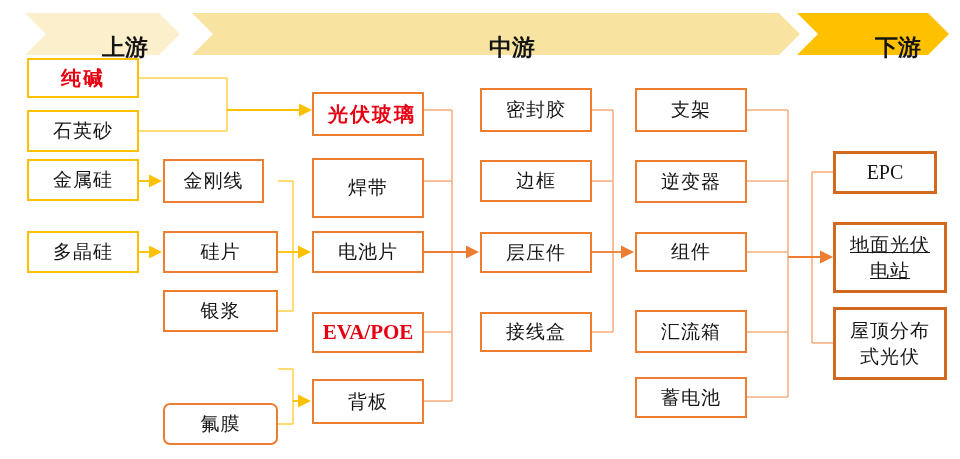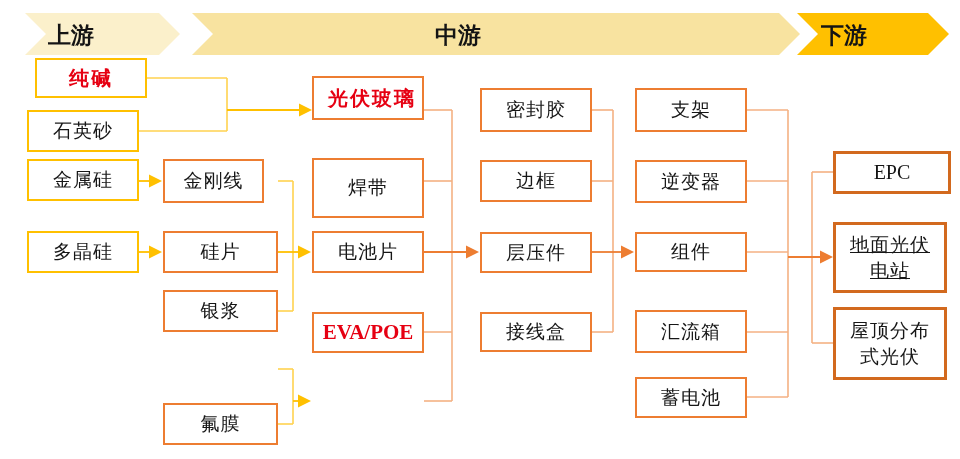--- a/index.html
+++ b/index.html
@@ -2,22 +2,22 @@
 <html><head>
 <meta charset="utf-8">
 <style>
   html,body{margin:0;padding:0;background:#ffffff;}
   #stage{
     position:relative;width:960px;height:459px;background:#ffffff;overflow:hidden;
     font-family:"Liberation Serif",serif;
   }
   #connector-svg{position:absolute;left:0;top:0;width:960px;height:459px;}
   .banner-label{
-    position:absolute;top:20px;width:100px;height:30px;line-height:30px;
-    text-align:left;font-family:"Liberation Sans",sans-serif;
+    position:absolute;top:32px;width:100px;height:30px;line-height:30px;
+    text-align:right;font-family:"Liberation Sans",sans-serif;
     font-weight:bold;font-size:23px;color:#141414;
   }
   .node{
     position:absolute;box-sizing:border-box;background:#ffffff;
     border:2px solid #ED7D31;display:flex;align-items:center;justify-content:center;
     text-align:center;font-size:19px;color:#161616;line-height:1.35;
     letter-spacing:1px;
   }
   .gold{border-color:#FFC000;border-width:2.5px;}
   .strong{border-color:#D2691E;border-width:3px;}
@@ -95,43 +95,44 @@
       <polygon points="466,245.5 479,252 466,258.5"></polygon>
       <polygon points="621,245.5 634,252 621,258.5"></polygon>
       <polygon points="820,250.5 833,257 820,263.5"></polygon>
     </g>
   </svg>
 
   <div class="banner-label" style="left:48px;">上游</div>
   <div class="banner-label" style="left:435px;">中游</div>
   <div class="banner-label" style="left:821px;">下游</div>
 
-  <div class="node gold red-sans" style="left:27px;top:58px;width:112px;height:40px;margin-left:8px;">纯碱</div>
+  <div class="node gold red-sans" style="left:27px;top:58px;width:112px;height:40px;">纯碱</div>
   <div class="node gold" style="left:27px;top:110px;width:112px;height:42px;">石英砂</div>
   <div class="node gold" style="left:27px;top:159px;width:112px;height:42px;">金属硅</div>
   <div class="node gold" style="left:27px;top:231px;width:112px;height:42px;">多晶硅</div>
 
   <div class="node" style="left:163px;top:159px;width:101px;height:44px;">金刚线</div>
   <div class="node" style="left:163px;top:231px;width:115px;height:42px;">硅片</div>
   <div class="node" style="left:163px;top:290px;width:115px;height:42px;">银浆</div>
-  <div class="node" style="left:163px;top:403px;width:115px;height:42px;">氟膜</div>
+  <div class="node" style="left:163px;top:403px;width:115px;height:42px;border-radius:7px;">氟膜</div>
 
-  <div class="node red-sans" style="left:312px;top:76px;width:112px;height:44px;padding-left:8px;">光伏玻璃</div>
+  <div class="node red-sans" style="left:312px;top:92px;width:112px;height:44px;padding-left:8px;">光伏玻璃</div>
   <div class="node" style="left:312px;top:158px;width:112px;height:60px;">焊带</div>
   <div class="node" style="left:312px;top:231px;width:112px;height:42px;">电池片</div>
   <div class="node red-serif" style="left:312px;top:312px;width:112px;height:41px;">EVA/POE</div>
+  <div class="node" style="left:312px;top:379px;width:112px;height:45px;">背板</div>
 
   <div class="node" style="left:480px;top:88px;width:112px;height:44px;">密封胶</div>
   <div class="node" style="left:480px;top:160px;width:112px;height:42px;">边框</div>
   <div class="node" style="left:480px;top:232px;width:112px;height:41px;">层压件</div>
   <div class="node" style="left:480px;top:312px;width:112px;height:40px;">接线盒</div>
 
   <div class="node" style="left:635px;top:88px;width:112px;height:44px;">支架</div>
   <div class="node" style="left:635px;top:160px;width:112px;height:43px;">逆变器</div>
   <div class="node" style="left:635px;top:232px;width:112px;height:40px;">组件</div>
   <div class="node" style="left:635px;top:310px;width:112px;height:43px;">汇流箱</div>
   <div class="node" style="left:635px;top:377px;width:112px;height:41px;">蓄电池</div>
 
-  <div class="node strong" style="left:833px;top:151px;width:118px;height:43px;font-size:20px;letter-spacing:0;">EPC</div>
+  <div class="node strong" style="left:833px;top:151px;width:104px;height:43px;font-size:20px;letter-spacing:0;">EPC</div>
   <div class="node strong" style="left:833px;top:222px;width:114px;height:71px;padding:2px 10px;text-decoration:underline;">地面光伏电站</div>
   <div class="node strong" style="left:833px;top:307px;width:114px;height:73px;padding:2px 10px;">屋顶分布式光伏</div>
 
 </div>
 
 </body></html>

